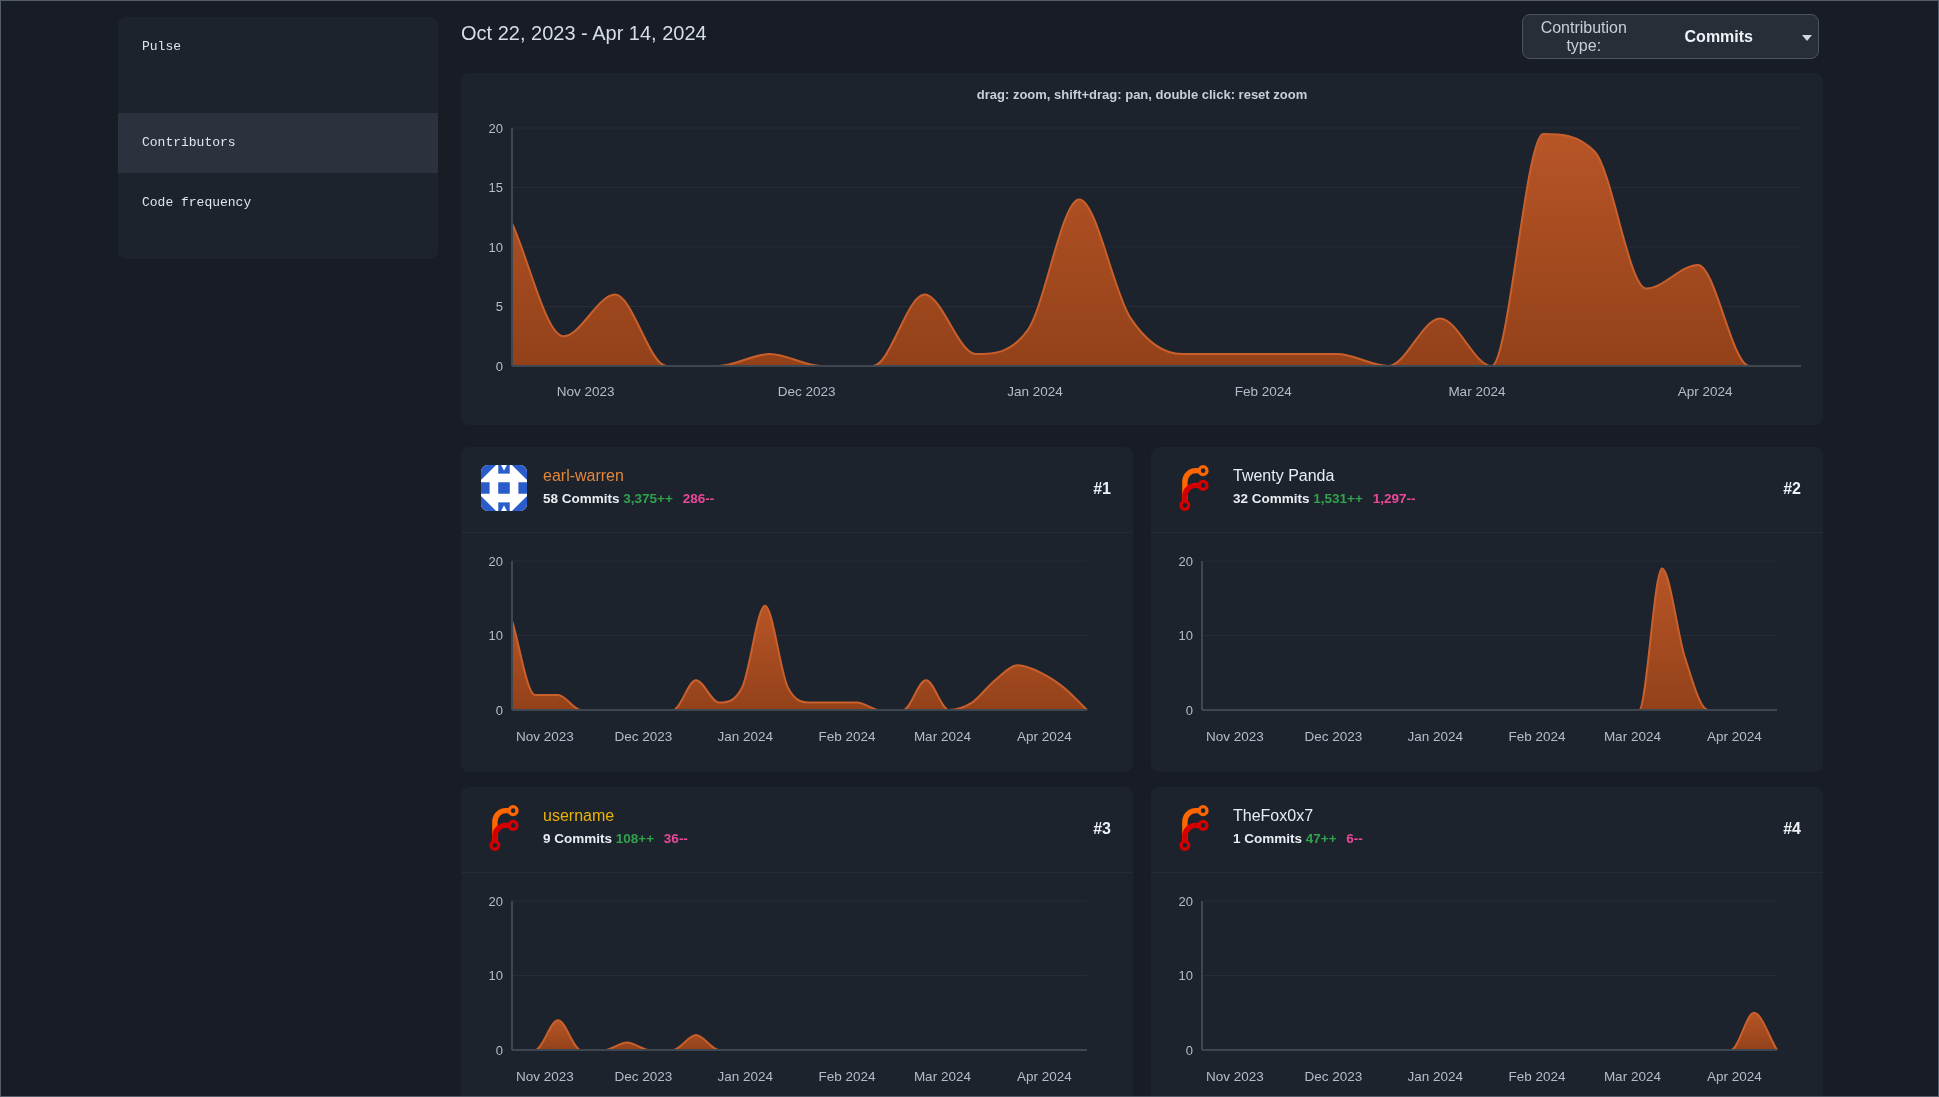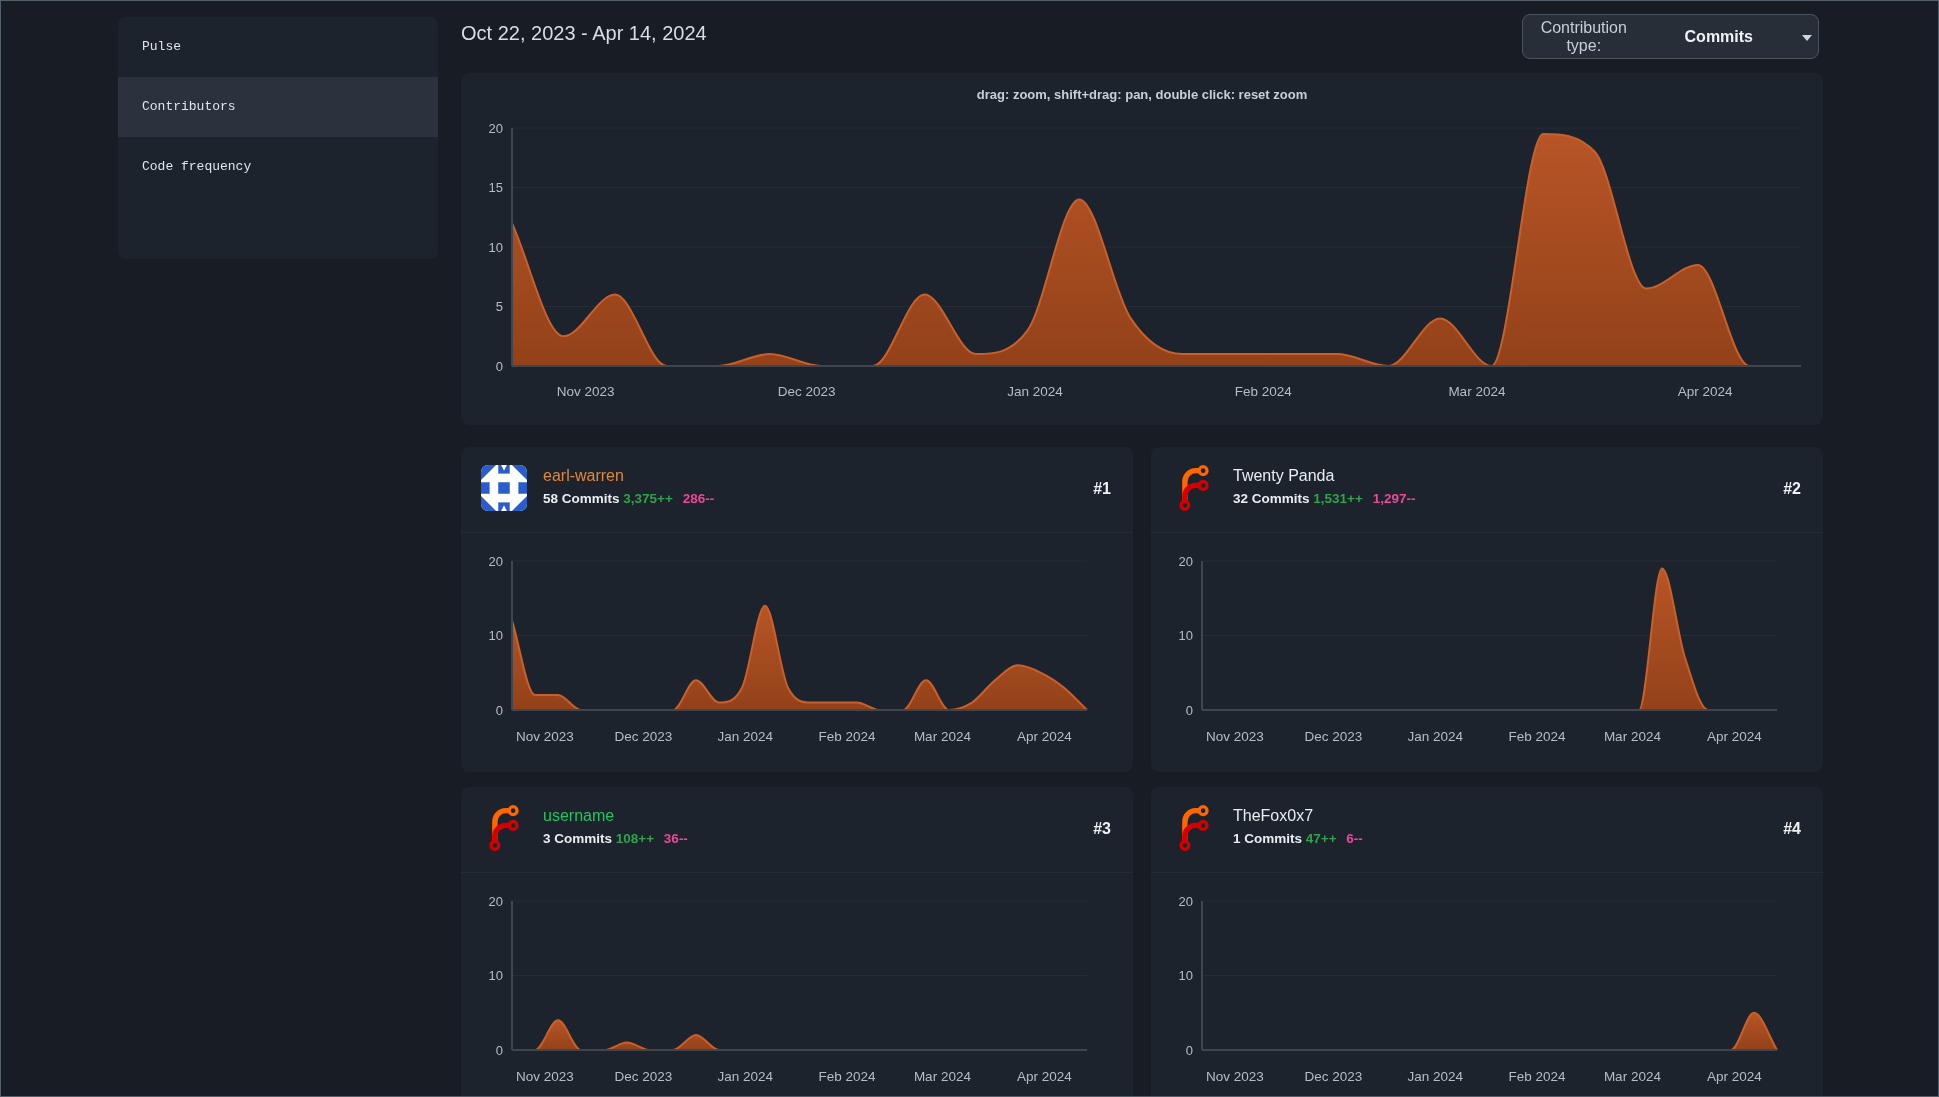--- a/index.html
+++ b/index.html
@@ -15,21 +15,21 @@
   }
   
   .sidebar{
     position:absolute;left:117px;top:16px;width:320px;height:242px;
     background:#1d232d;border-radius:8px;overflow:hidden;
   }
   .sidebar .item{
     height:60px;line-height:60px;padding-left:24px;
     font-size:13px;color:#dfe5ec;cursor:pointer;font-family:Liberation Mono, monospace;
   }
-  .sidebar .item.active{background:#2b323e;}
+  .sidebar .item.active{background:#2b323e;margin-top:36px;}
   
   .date-range{
     position:absolute;left:460px;top:21px;
     font-size:20px;color:#d6dde5;
   }
   .contrib-type{
     position:absolute;left:1521px;top:13px;width:297px;height:45px;
     background:#272e38;border:1px solid #4a5460;border-radius:8px;
     display:flex;align-items:center;justify-content:center;
     font-size:16px;color:#c6cfd8;cursor:pointer;gap:40px;
@@ -236,23 +236,23 @@
         <svg viewBox="0 0 212 212">
           <g transform="translate(6 6)" fill="none">
             <path d="M58 168V70a50 50 0 0 1 50-50h20" stroke="#ff6600" stroke-width="25"></path>
             <path d="M58 168v-30a50 50 0 0 1 50-50h20" stroke="#d40000" stroke-width="25"></path>
             <circle cx="142" cy="20" r="18" stroke="#ff6600" stroke-width="15"></circle>
             <circle cx="142" cy="88" r="18" stroke="#d40000" stroke-width="15"></circle>
             <circle cx="58" cy="180" r="18" stroke="#d40000" stroke-width="15"></circle>
           </g>
         </svg>
       </span>
-      <a class="c-name" style="color: #22c55e;">username</a>
+      <a class="c-name" style="color: #eab308;">username</a>
       <div class="c-stats">
-        <span>3 Commits</span>
+        <span>9 Commits</span>
         <span class="add">108++</span>
         <span class="del">36--</span>
       </div>
       <div class="c-rank">#3</div>
     </div>
     <div class="chart-box" id="chart-c3"><svg width="672" height="239" viewBox="0 0 672 239">
           <defs>
             <linearGradient id="grad3" x1="0" y1="0" x2="0" y2="1">
               <stop offset="0%" stop-color="#b75526"></stop>
               <stop offset="100%" stop-color="#93411a"></stop>

